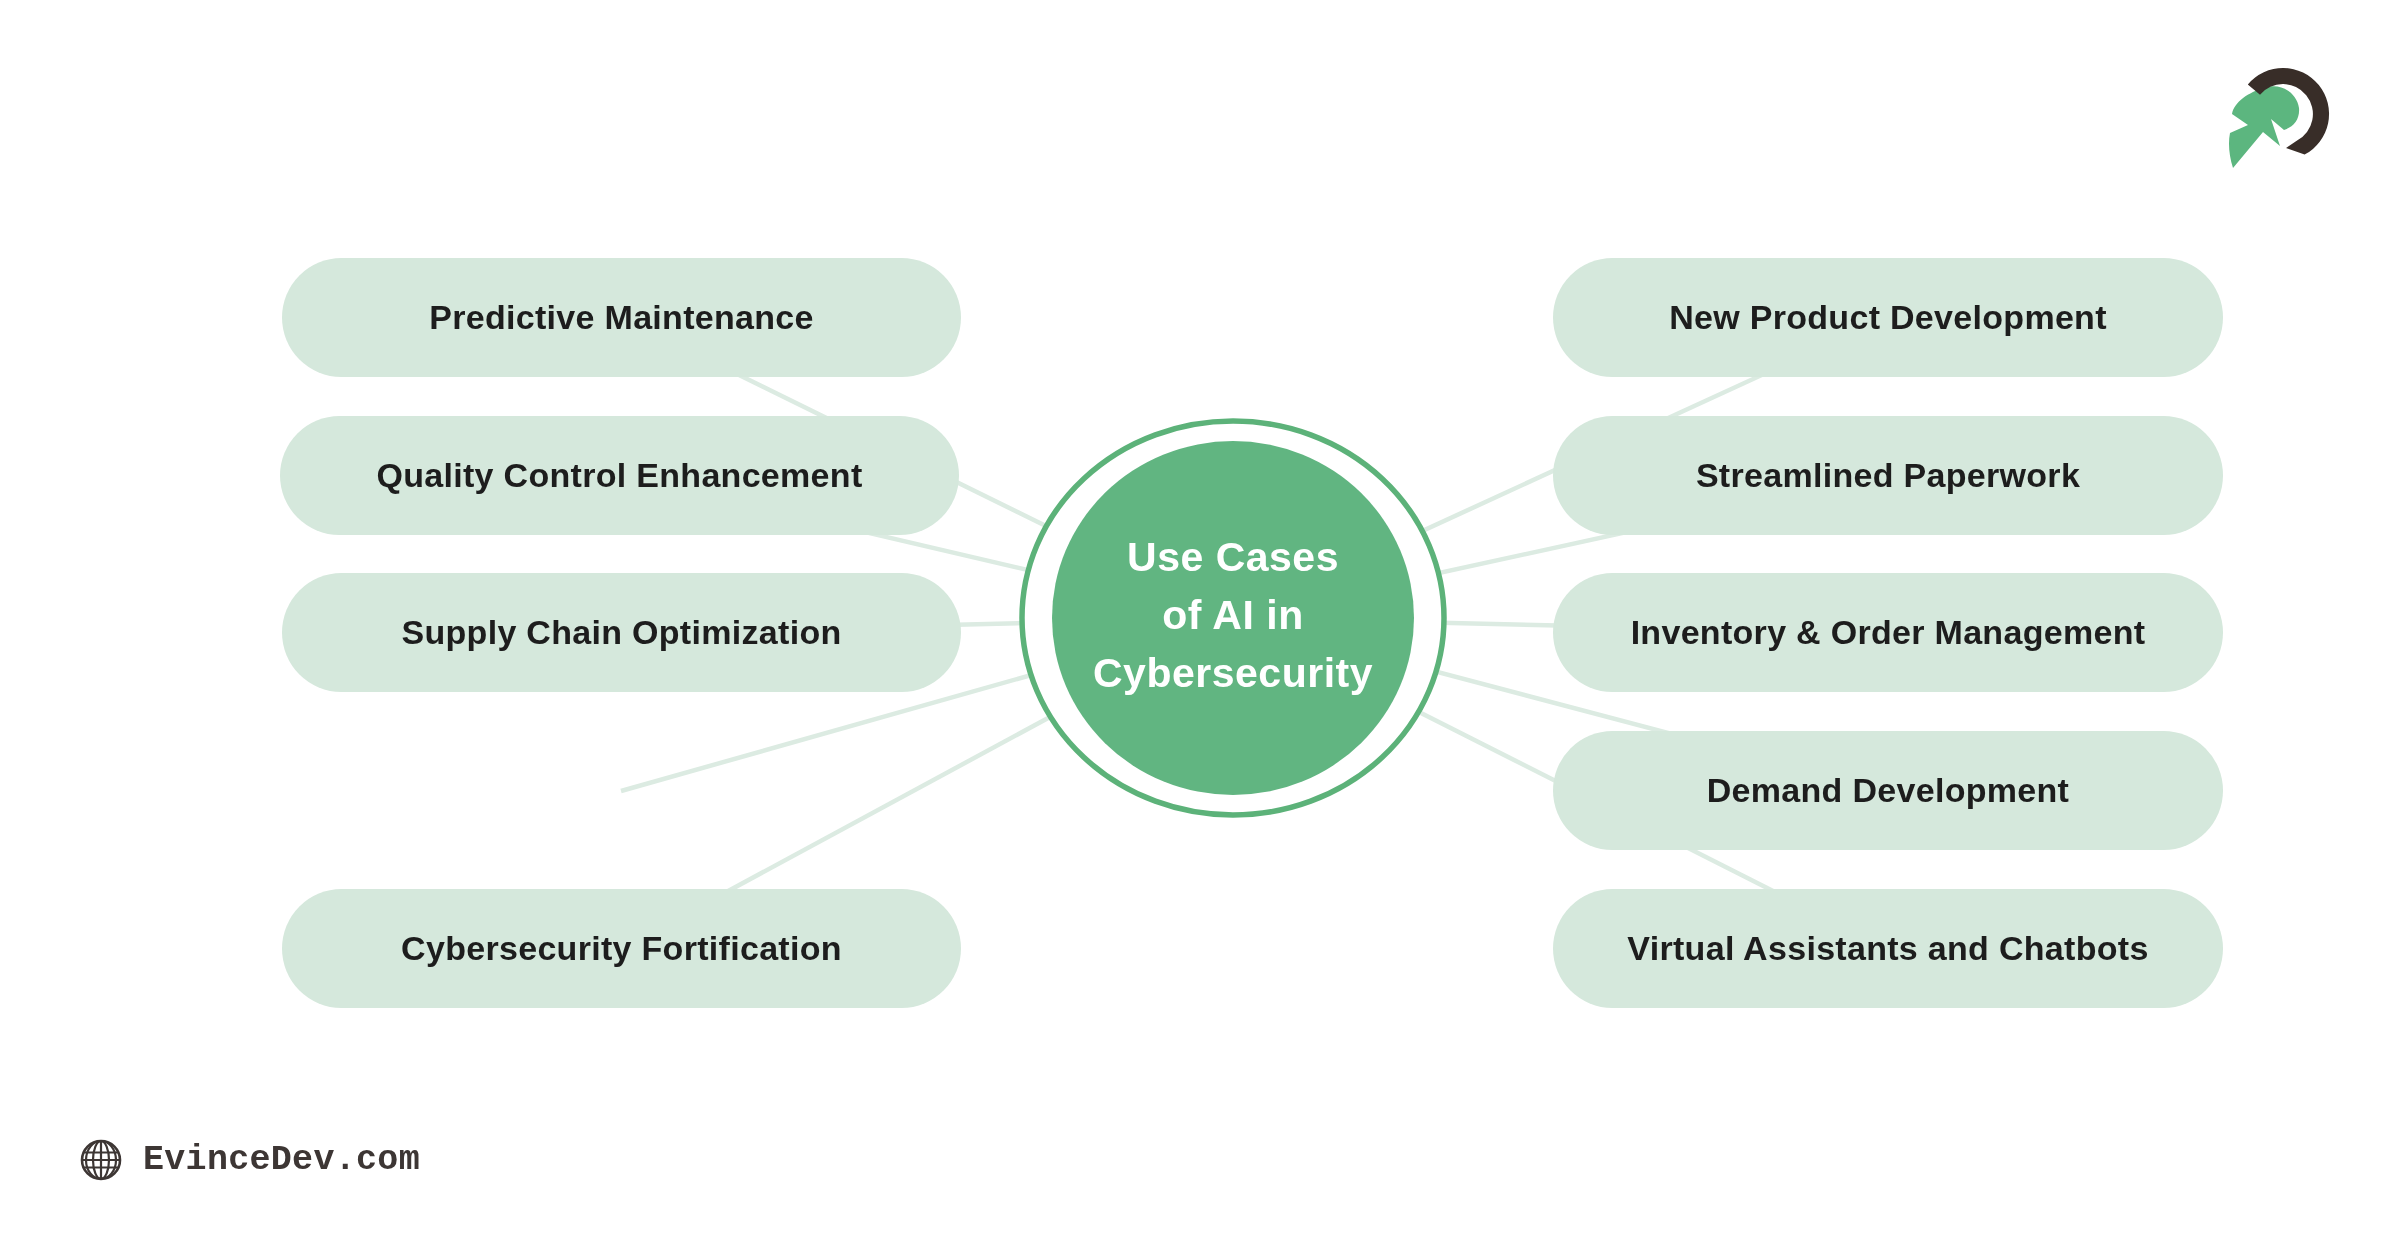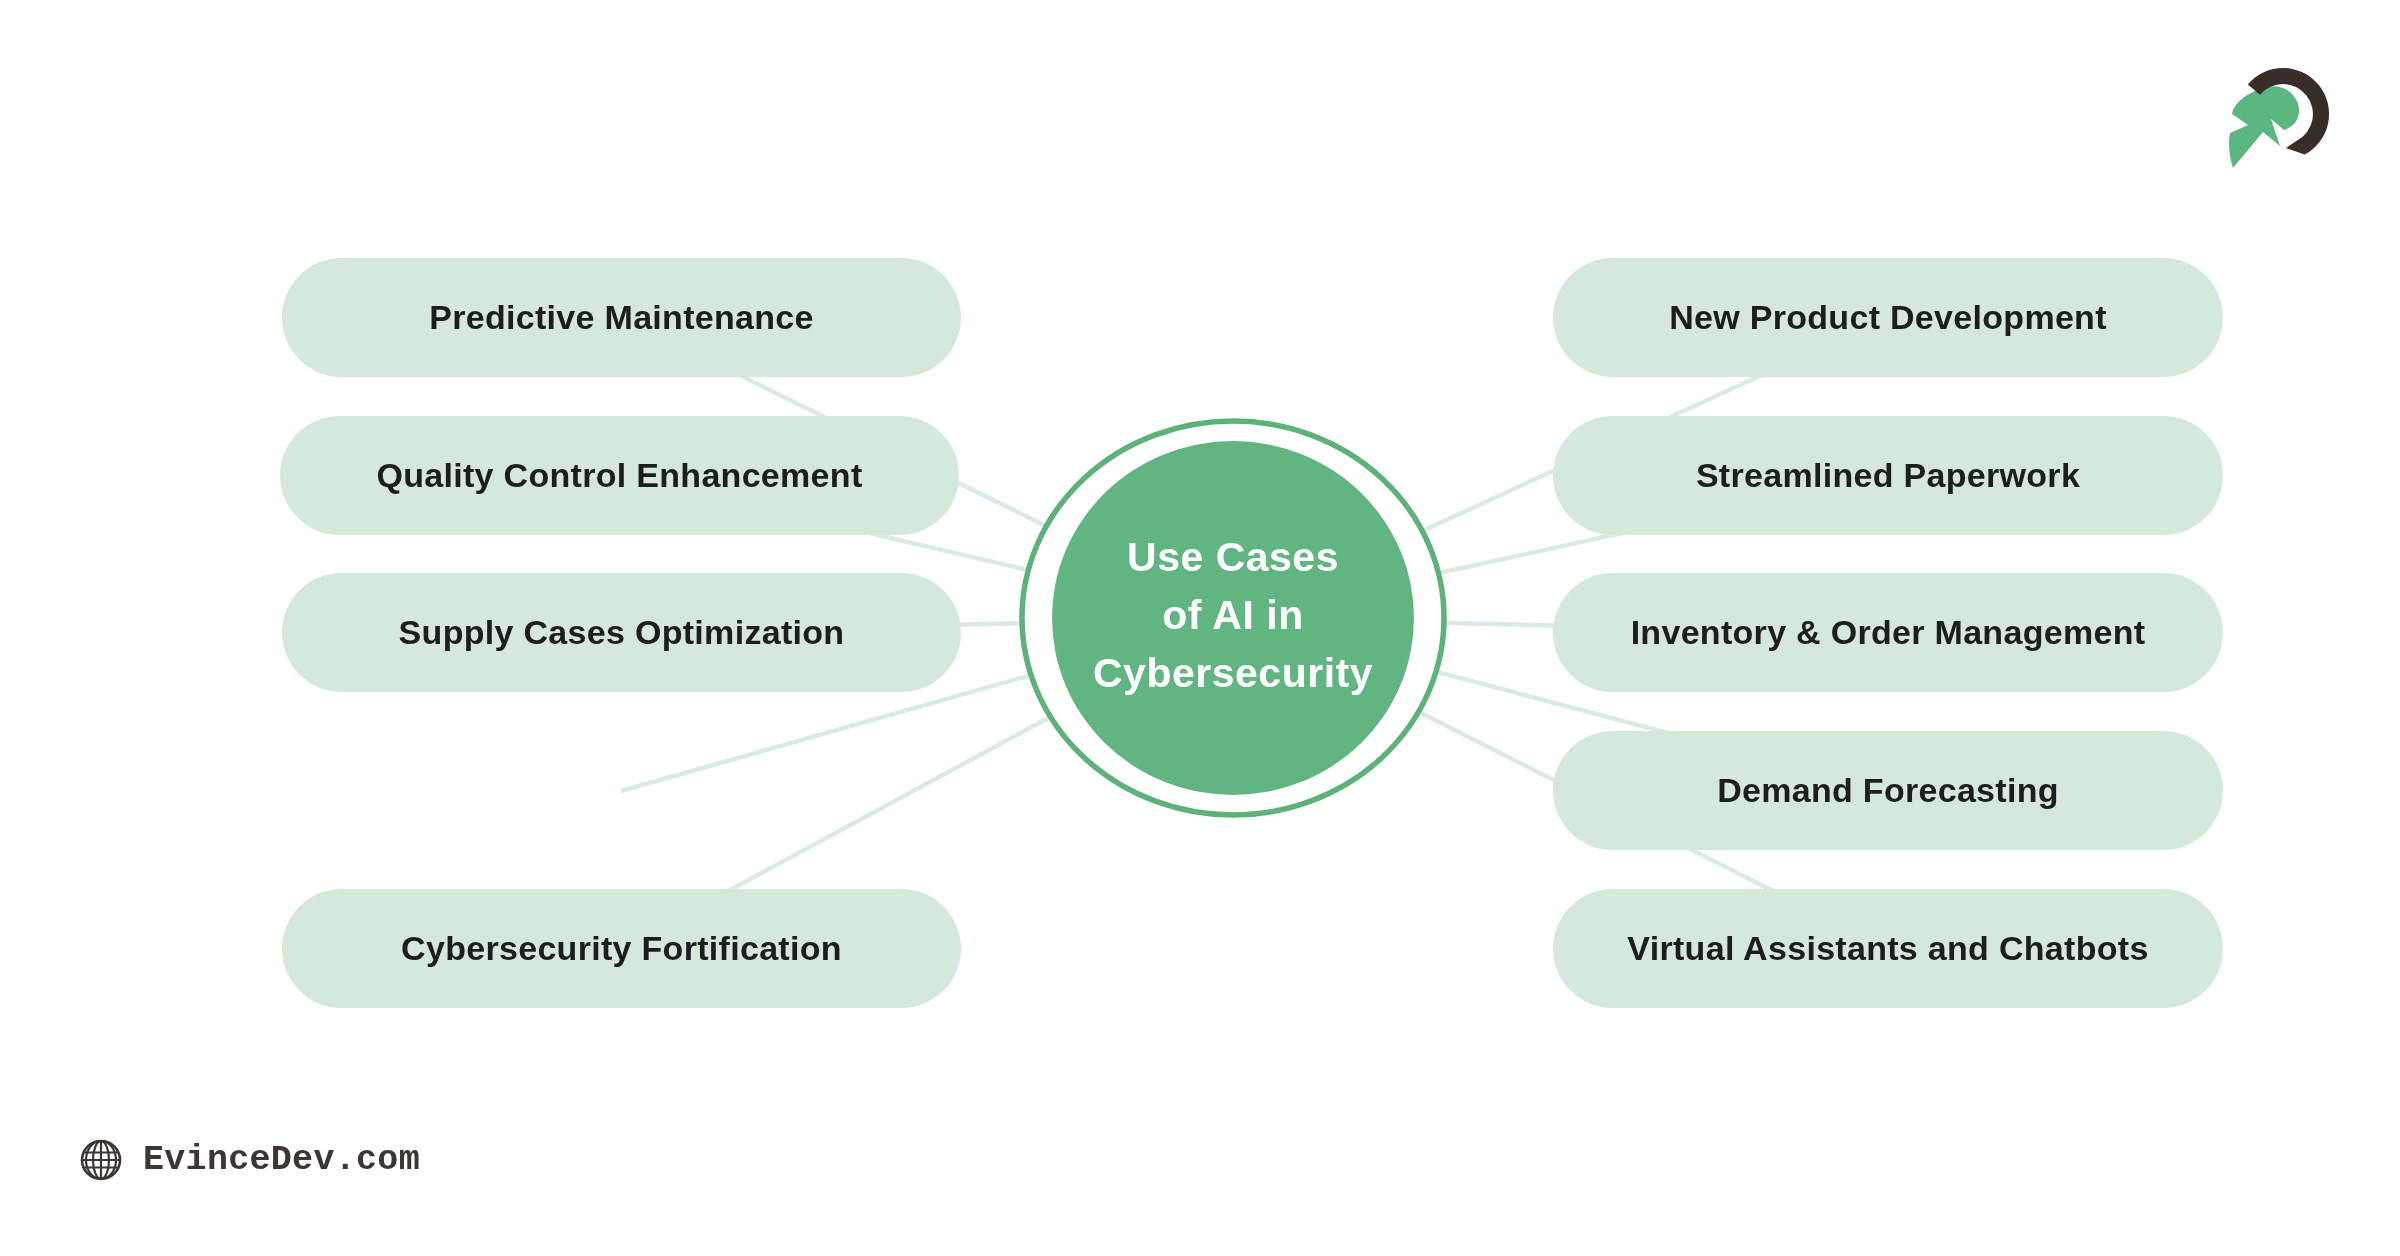--- a/index.html
+++ b/index.html
@@ -112,37 +112,37 @@
     <div>Cybersecurity</div>
   </div>
 
   <div class="pill" style="left:282px;top:258px;">
     <span>Predictive Maintenance</span>
   </div>
   <div class="pill" style="left:280px;top:416px;">
     <span>Quality Control Enhancement</span>
   </div>
   <div class="pill" style="left:282px;top:573px;">
-    <span>Supply Cases Optimization</span>
+    <span>Supply Chain Optimization</span>
   </div>
   <div class="pill" style="left:282px;top:889px;">
     <span>Cybersecurity Fortification</span>
   </div>
 
   <div class="pill right" style="left:1553px;top:258px;">
     <span>New Product Development</span>
   </div>
   <div class="pill right" style="left:1553px;top:416px;">
     <span>Streamlined Paperwork</span>
   </div>
   <div class="pill right" style="left:1553px;top:573px;">
     <span>Inventory &amp; Order Management</span>
   </div>
   <div class="pill right" style="left:1553px;top:731px;">
-    <span>Demand Forecasting</span>
+    <span>Demand Development</span>
   </div>
   <div class="pill right" style="left:1553px;top:889px;">
     <span>Virtual Assistants and Chatbots</span>
   </div>
 
   <svg class="logo" viewBox="0 0 110 116" aria-hidden="true">
     <path class="head" d="M 40,26 C 57,20 73,31 75,46 C 76,57 70,65 60,68 L 47,57 L 56,84 L 39,70 L 9,106
          C 5,93 4,81 6,71 L 24,63 L 8,52 C 10,40 25,30 40,26 Z"></path>
     <path class="crest" d="M 23.8,22.4 A 46,46 0 1 1 80.6,92.6 L 62,86 L 73.1,78.5 A 30,30 0 1 0 36,32.7 Z"></path>
   </svg>

